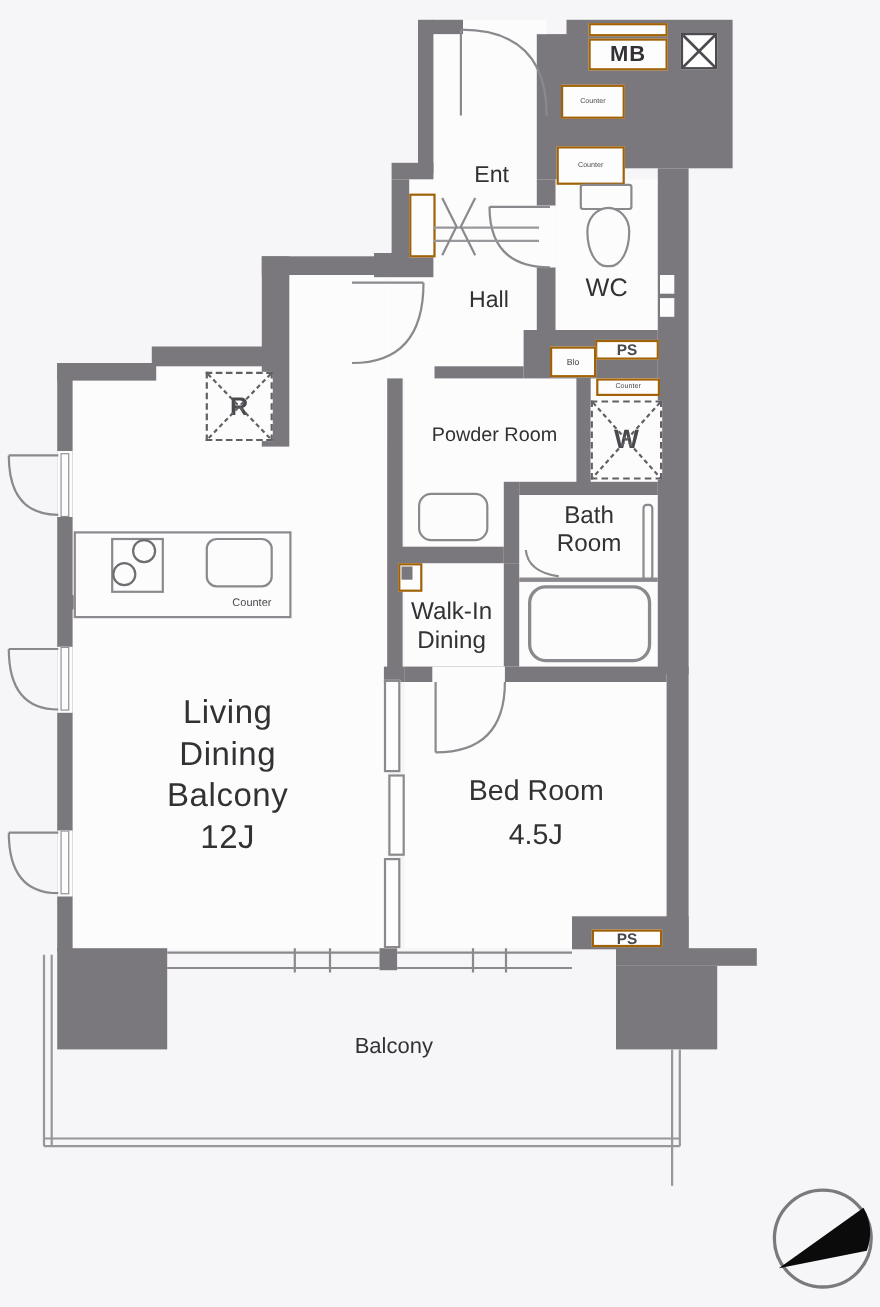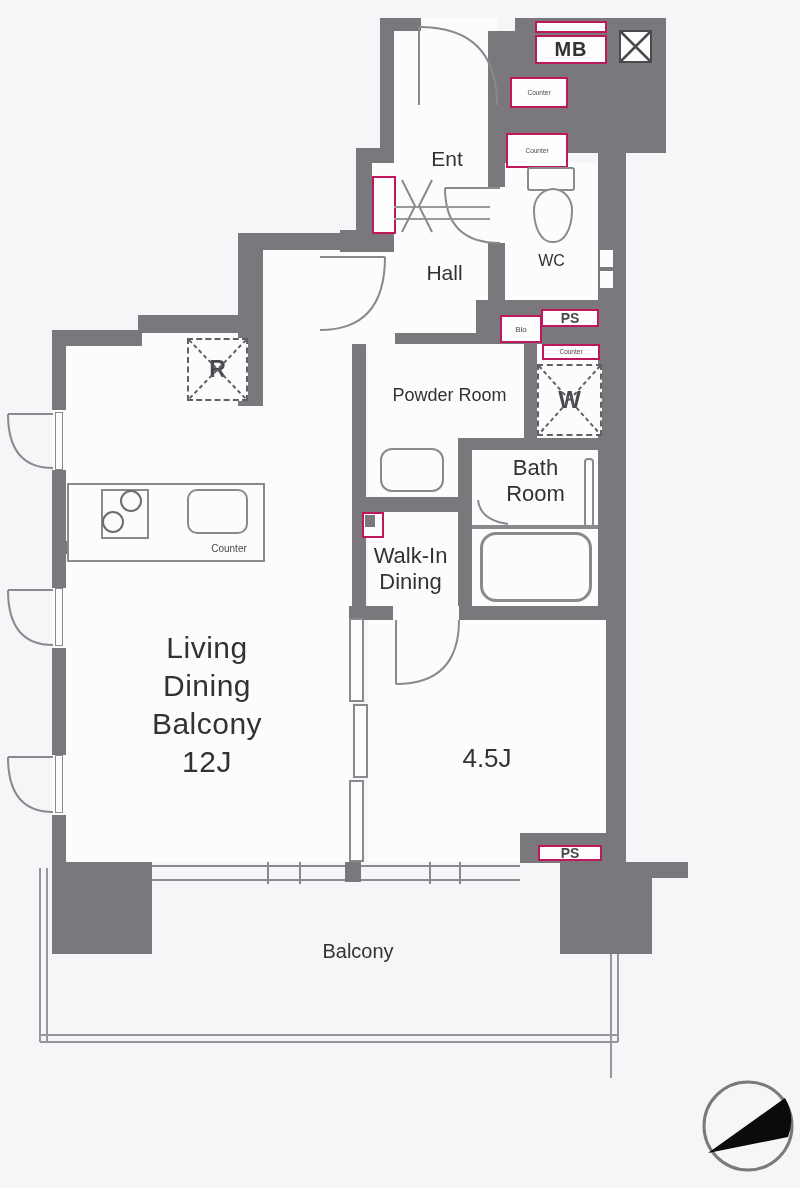--- a/index.html
+++ b/index.html
@@ -2,21 +2,21 @@
 <html><head>
 <meta charset="utf-8">
 <style>
   html,body{margin:0;padding:0;background:#f6f5f7;}
   #plan{position:relative;width:800px;height:1188px;background:#f6f5f7;overflow:hidden;
         font-family:"Liberation Sans", sans-serif;color:#333134;}
   .abs{position:absolute;}
   .wall{position:absolute;background:#7a787c;}
   .room{position:absolute;background:#fcfcfd;}
   .gap{position:absolute;background:#fcfcfd;}
-  .box{position:absolute;background:#fdfdfe;border:2px solid #be185d;box-sizing:border-box;}
+  .box{position:absolute;background:#fdfdfe;border:2px solid #a16207;box-sizing:border-box;}
   .boxthin{position:absolute;background:#fdfdfe;border:1px solid #8b898d;box-sizing:border-box;}
   .dashedbox{position:absolute;background:#fcfcfd;border:2px dashed #626064;box-sizing:border-box;}
   .lbl{position:absolute;text-align:center;color:#333134;}
   .lbl-big{font-size:30px;line-height:36px;letter-spacing:0.5px;}
   .lbl-med{font-size:21px;line-height:26px;}
   .lbl-room{font-size:22px;line-height:26px;}
   .lbl-tiny{font-size:6.5px;line-height:8px;color:#4a484c;}
   .lbl-ps{font-size:14px;line-height:10px;font-weight:bold;color:#4a484c;}
   .fix{position:absolute;background:#fcfcfd;border:2px solid #8b898d;box-sizing:border-box;}
   svg{position:absolute;left:0;top:0;}
@@ -192,26 +192,27 @@
     </g>
 
     <g>
       <circle cx="748" cy="1126" r="44" fill="none" stroke="#7b797c" stroke-width="3"></circle>
       <path d="M708,1153 L785,1098 A45,45 0 0 1 788,1137 Z" fill="#0b0b0b" stroke="none"></path>
     </g>
   </svg>
 
   <div class="lbl lbl-med" style="left:412px;top:146px;width:70px;">Ent</div>
   <div class="lbl lbl-med" style="left:402px;top:260px;width:85px;">Hall</div>
-  <div class="lbl" style="left:505px;top:247px;width:93px;font-size:16px;line-height:28px;">WC</div>
+  <div class="lbl" style="left:505px;top:247px;width:93px;font-size:23px;line-height:28px;">WC</div>
   <div class="lbl" style="left:372px;top:383px;width:155px;font-size:18px;line-height:24px;">Powder Room</div>
   <div class="lbl lbl-room" style="left:488px;top:455px;width:95px;">Bath</div>
   <div class="lbl lbl-room" style="left:488px;top:481px;width:95px;">Room</div>
   <div class="lbl lbl-room" style="left:358px;top:543px;width:105px;">Walk-In</div>
   <div class="lbl lbl-room" style="left:358px;top:569px;width:105px;">Dining</div>
   <div class="lbl lbl-big" style="left:127px;top:630px;width:160px;">Living</div>
   <div class="lbl lbl-big" style="left:127px;top:668px;width:160px;">Dining</div>
   <div class="lbl lbl-big" style="left:127px;top:706px;width:160px;">Balcony</div>
   <div class="lbl lbl-big" style="left:127px;top:744px;width:160px;">12J</div>
+  <div class="lbl" style="left:395px;top:702px;width:185px;font-size:26px;line-height:32px;">Bed Room</div>
   <div class="lbl" style="left:432px;top:742px;width:110px;font-size:26px;line-height:32px;">4.5J</div>
   <div class="lbl" style="left:298px;top:938px;width:120px;font-size:20px;line-height:26px;">Balcony</div>
 
 </div>
 
 </body></html>

